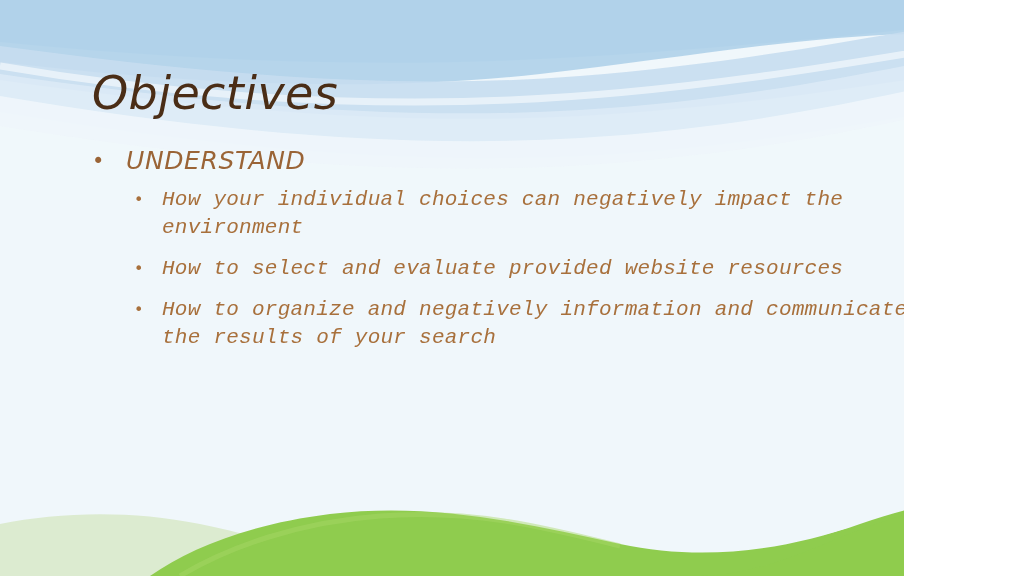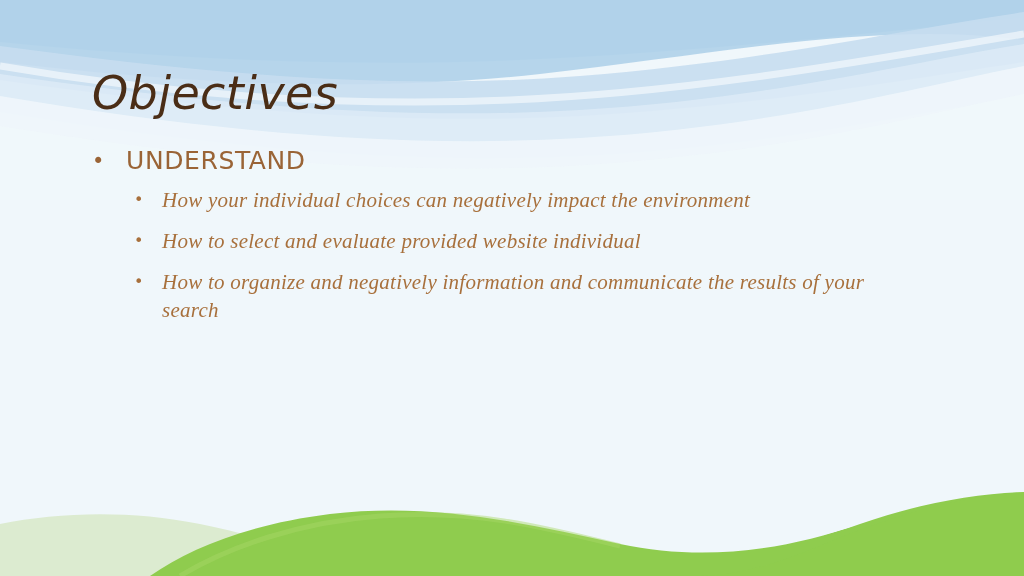--- a/index.html
+++ b/index.html
@@ -8,21 +8,21 @@
   }
   body {
     width: 1024px;
     height: 576px;
     overflow: hidden;
     font-family: "DejaVu Sans", sans-serif;
   }
 
   .slide {
     position: relative;
-    width: 1024px;
+    width: 904px;
     height: 576px;
     background: #f0f7fb;
     overflow: hidden;
   }
 
   
   .bg-layer {
     position: absolute;
     left: 0;
     top: 0;
@@ -68,20 +68,21 @@
     color: #9a6436;
     font-size: 21px;
     line-height: 30px;
     text-align: left;
     padding-left: 4px;
     box-sizing: border-box;
   }
   .lvl1 .text {
     flex: 1 1 auto;
     font-family: "DejaVu Sans", sans-serif;
+    font-style: italic;
     font-weight: 400;
     font-size: 25px;
     line-height: 30px;
     letter-spacing: 0.6px;
     color: #9a6436;
   }
 
   .lvl2-group {
     margin-left: 46px;
     margin-top: 4px;
@@ -96,21 +97,21 @@
     width: 28px;
     color: #a8703c;
     font-size: 16px;
     line-height: 28px;
     text-align: left;
     box-sizing: border-box;
   }
   .lvl2 .text {
     flex: 1 1 auto;
     max-width: 748px;
-    font-family: Liberation Serif, serif;
+    font-family: Liberation Mono, monospace;
     font-style: italic;
     font-weight: 400;
     font-size: 21px;
     line-height: 28px;
     letter-spacing: 0.25px;
     color: #a8703c;
   }
 </style>
 </head>
 <body>
@@ -172,21 +173,21 @@
 
     <div class="lvl2-group">
 
       <div class="lvl2">
         <span class="marker">•</span>
         <span class="text">How your individual choices can negatively impact the environment</span>
       </div>
 
       <div class="lvl2">
         <span class="marker">•</span>
-        <span class="text">How to select and evaluate provided website individual</span>
+        <span class="text">How to select and evaluate provided website resources</span>
       </div>
 
       <div class="lvl2">
         <span class="marker">•</span>
         <span class="text">How to organize and negatively information and communicate the results of your search</span>
       </div>
 
     </div>
   </div>
 

